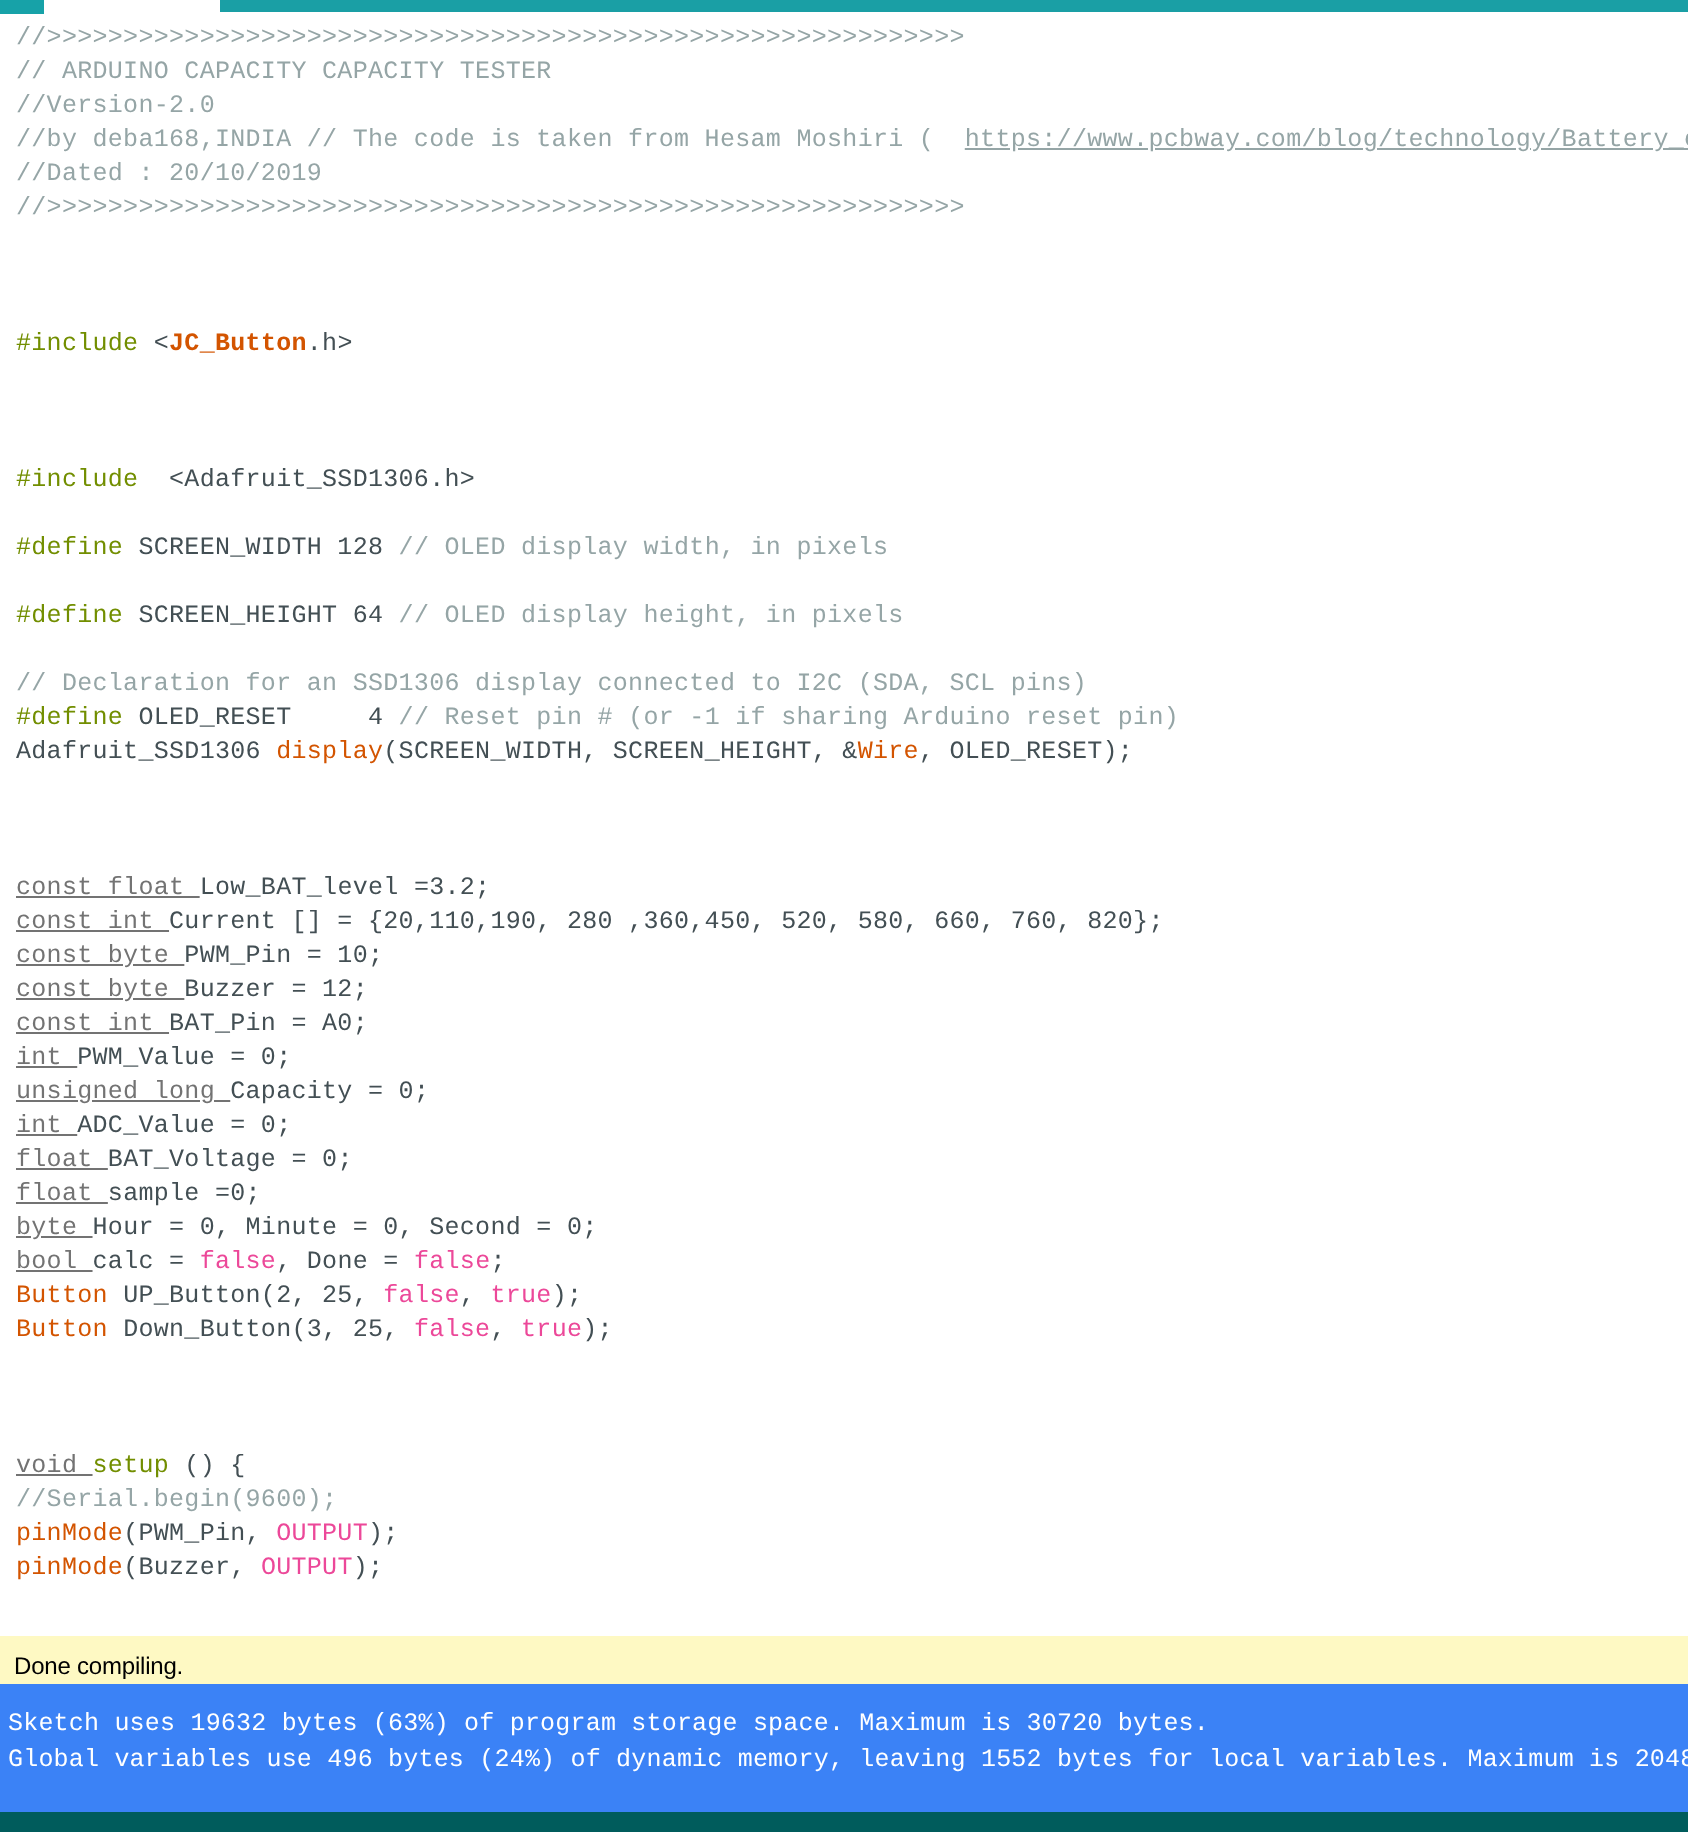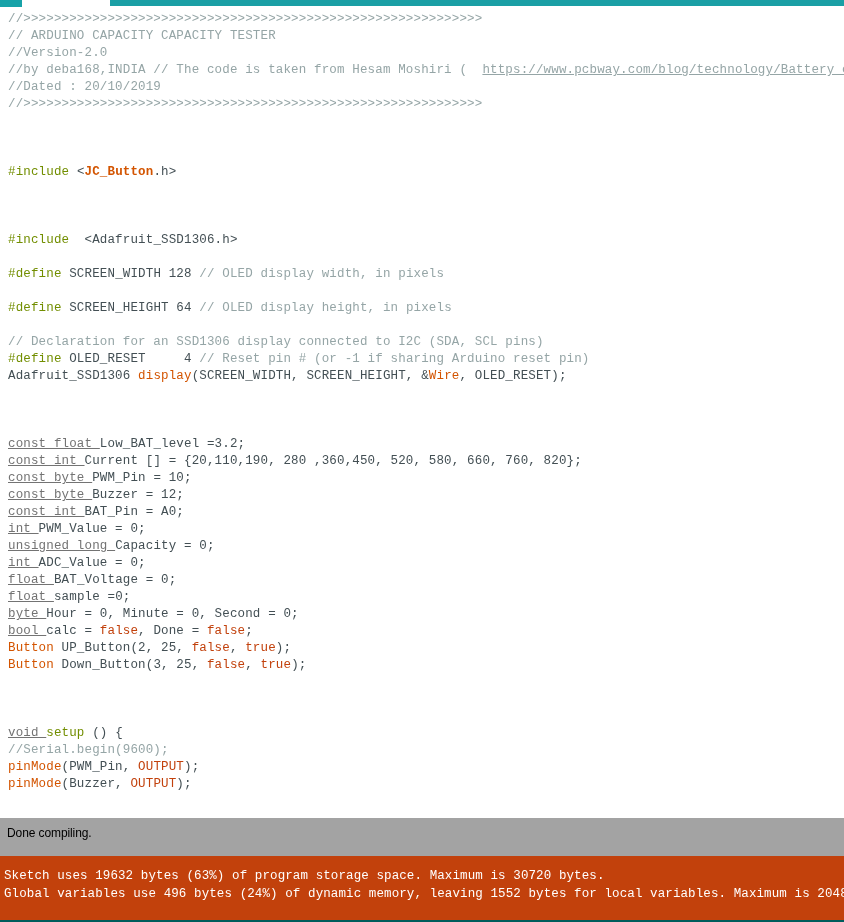--- a/index.html
+++ b/index.html
@@ -50,43 +50,43 @@
     padding-left: 8px;
     color: #434f54;
     letter-spacing: 0.15px;
   }
   .code-line.blank { }
 
   
   .t-comment   { color: #95a5a6; }
   .t-keyword   { color: #737373; text-decoration: underline; }
   .t-function  { color: #d35400; }
-  .t-literal   { color: #c2410c; }
+  .t-literal   { color: #ec4899; }
   .t-preproc   { color: #728e00; margin-top: 20px; }
   .t-include   { color: #d35400; font-weight: bold; }
   .t-plain     { color: #434f54; }
   .t-link      { color: #95a5a6; text-decoration: underline; }
 
   
   #status-bar {
-    height: 38px;
-    background: #a3a3a3;
+    height: 24px;
+    background: #fef9c3;
     color: #000000;
     font-family: "Liberation Sans", sans-serif;
     font-size: 12px;
     line-height: 30px;
     padding-left: 7px;
     box-sizing: border-box;
     letter-spacing: -0.1px;
   }
 
   
   #console {
     height: 64px;
-    background: #c2410c;
+    background: #3b82f6;
     color: #ffffff;
     font-size: 12.5px;
     line-height: 18px;
     padding: 11px 0 0 4px;
     box-sizing: border-box;
     overflow: hidden;
     white-space: pre;
     letter-spacing: 0.1px;
   }
   .console-line { height: 18px; }

